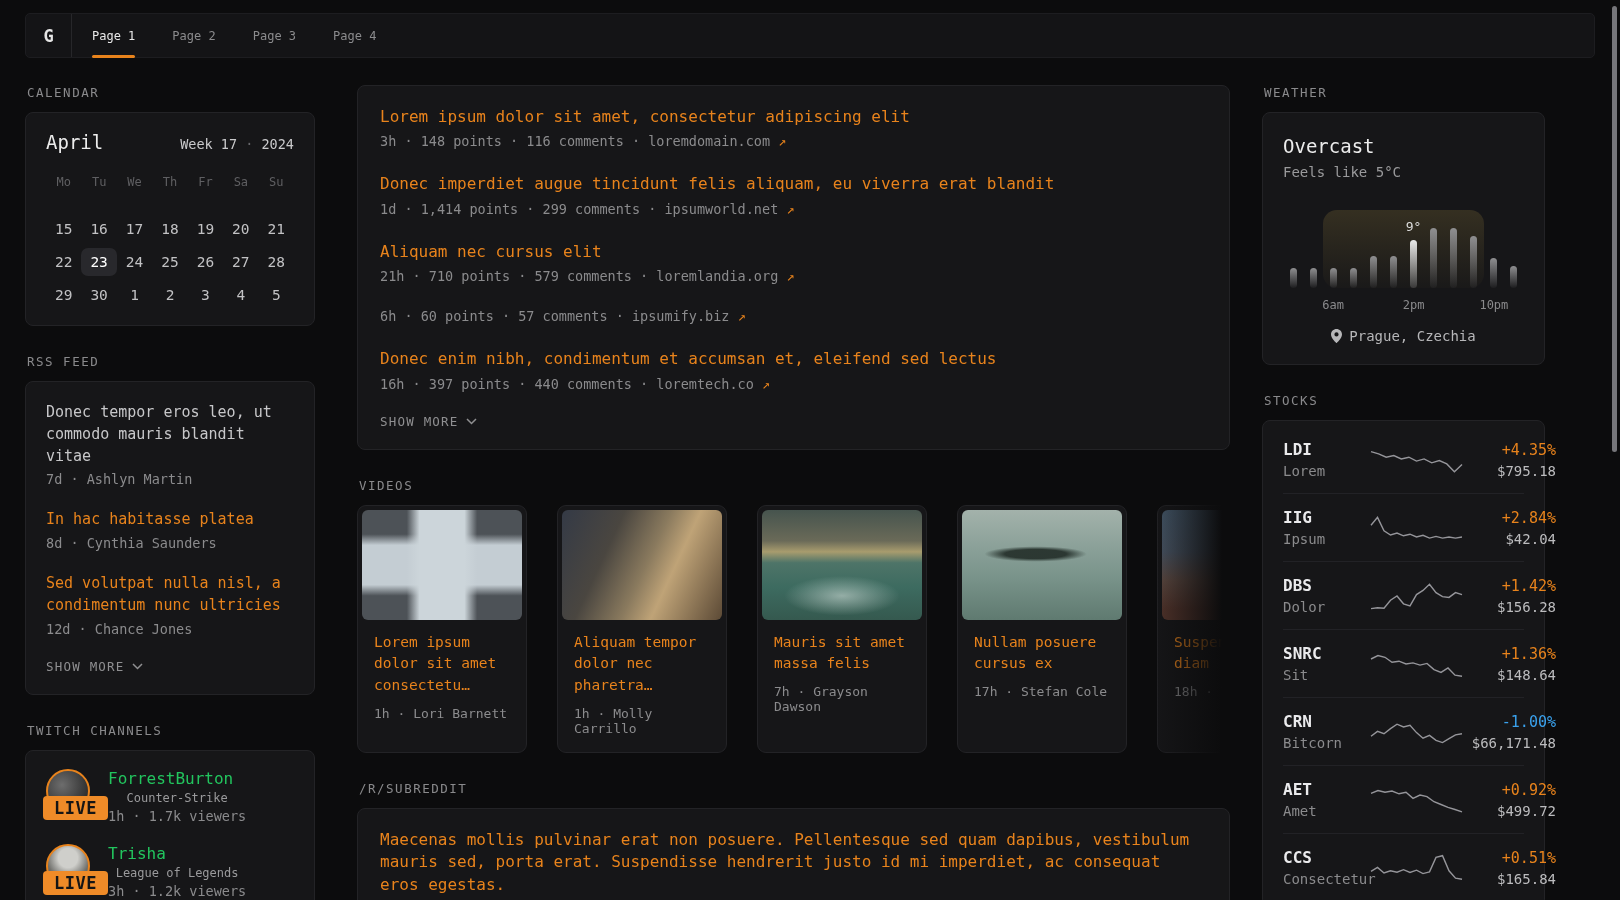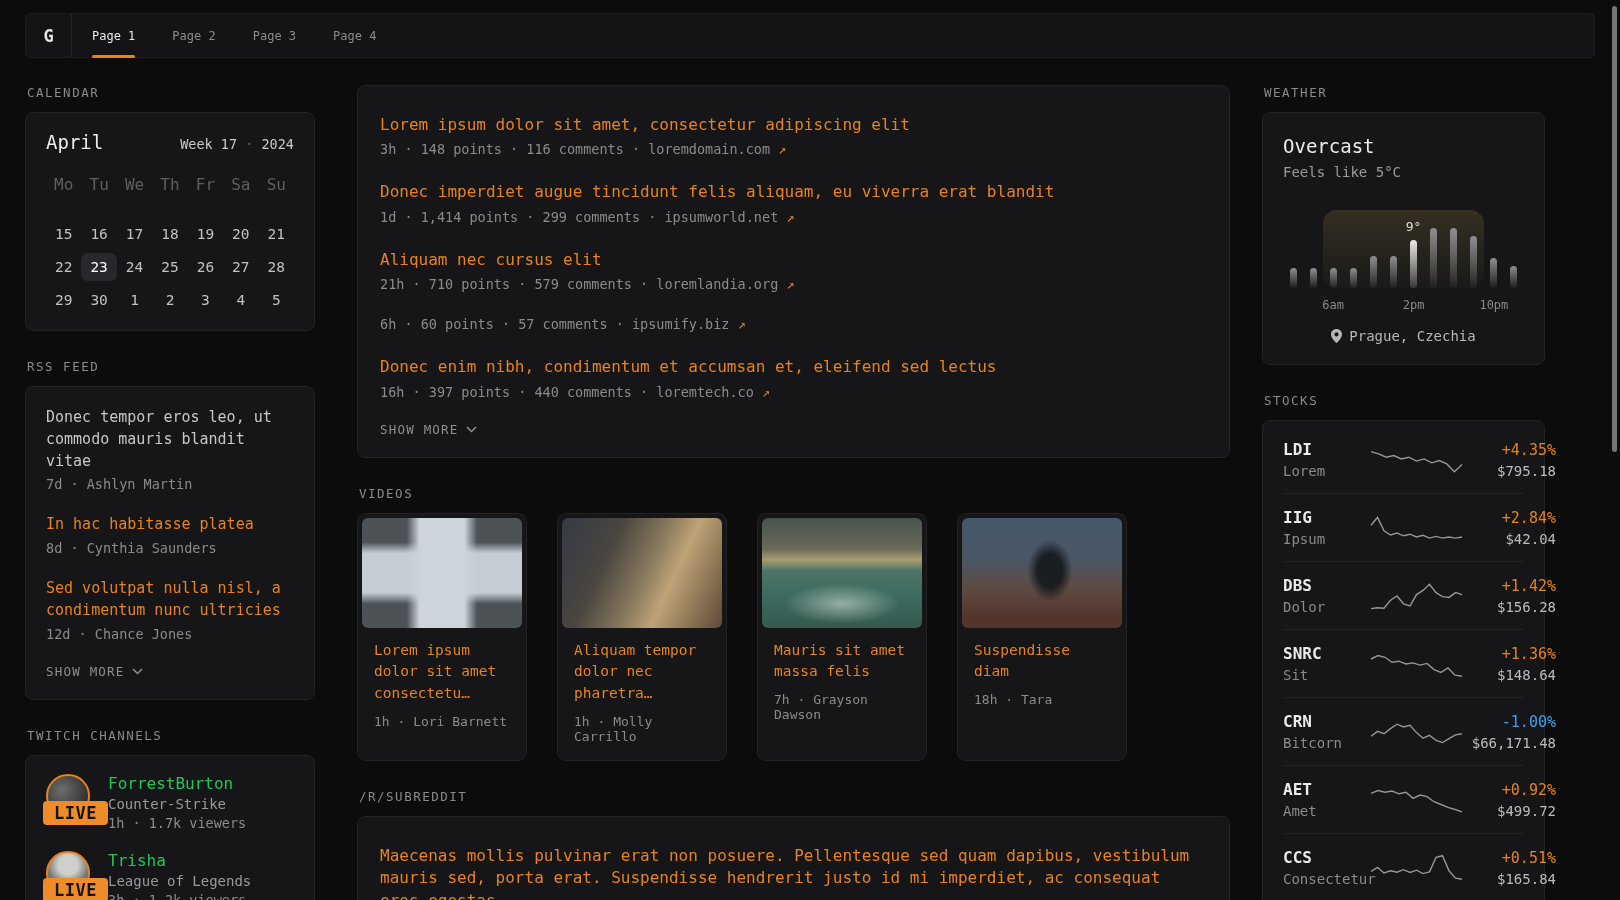--- a/index.html
+++ b/index.html
@@ -36,21 +36,21 @@
        letter-spacing:1.2px;display:flex;align-items:center;gap:7px;cursor:pointer;padding:0;margin-top:22px;}
   .chev{width:11px;height:7px;display:inline-block;}
   .chev svg{display:block;}
   
   .cal-card{padding:18px 20px 16px 20px;}
   .cal-head{display:flex;justify-content:space-between;align-items:baseline;}
   .cal-month{font-size:19px;color:#ececec;}
   .cal-week{font-size:13.5px;color:#c9c9cb;}
   .cal-week .sep{color:var(--dim);}
   .cal-grid{display:grid;grid-template-columns:repeat(7,1fr);margin-top:18px;row-gap:5px;}
-  .cal-dow{font-size:16px;color:#5f5f62;text-align:center;padding:4px 0 8px 0;}
+  .cal-dow{font-size:12px;color:#5f5f62;text-align:center;padding:4px 0 8px 0;}
   .cal-cell{font-size:14.5px;color:#c2c2c4;text-align:center;height:28px;line-height:28px;
        border-radius:7px;}
   .cal-cell.selected{background:#28282c;color:#ffffff;}
   
   .feed-item + .feed-item{margin-top:22px;}
   .feed-title{font-size:15px;line-height:1.45;color:var(--accent);cursor:pointer;}
   .feed-title.muted{color:#c7c7c9;}
   .feed-meta{font-size:13.5px;color:var(--muted);margin-top:4px;}
   
   .tw-card{padding:18px 20px;}
@@ -58,24 +58,24 @@
   .tw-row + .tw-row{margin-top:20px;}
   .tw-avwrap{position:relative;flex:none;width:46px;}
   .tw-avatar{width:44px;height:44px;border-radius:50%;border:2px solid #4a4a4e;}
   .tw-row.live .tw-avatar{border-color:var(--accent);}
   .av-forrest{background:radial-gradient(circle at 35% 35%,#6d6d6d,#2d2d2d 75%);}
   .av-trisha{background:radial-gradient(circle at 50% 30%,#cfcfcb 0 28%,#6e6e6a 62%,#3a3a38);}
   .live-badge{position:absolute;left:-3px;bottom:-7px;background:#ef8b28;color:#151515;
        font-size:17px;font-weight:bold;padding:2px 11px;border-radius:4px;letter-spacing:.5px;}
   .tw-row:not(.live) .live-badge{display:none;}
   .tw-name{font-size:16px;color:#22c55e;}
-  .tw-cat{font-size:14px;color:#9a9a9c;margin-top:3px;}
+  .tw-cat{font-size:12px;color:#9a9a9c;margin-top:3px;text-align:center;}
   .tw-meta{font-size:13.5px;color:var(--muted);margin-top:3px;}
   
-  .hn-card{padding:28px 22px 20px 22px;}
+  .hn-card{padding:20px 22px 20px 22px;}
   .hn-item + .hn-item{margin-top:24px;}
   .hn-title{font-size:16px;color:var(--accent);line-height:1.4;cursor:pointer;}
   .hn-meta{font-size:13.5px;color:var(--muted);margin-top:5px;}
   .hn-meta .arrow{color:var(--accent);}
   
   .videos-wrap{position:relative;overflow:hidden;}
   .videos-row{display:flex;gap:30px;}
   .videos-wrap::after{content:"";position:absolute;top:0;right:0;bottom:0;width:80px;
        background:linear-gradient(to right,rgba(12,12,13,0),#0c0c0d 90%);pointer-events:none;}
   .vid-card{width:170px;flex:none;background:var(--card);border:1px solid var(--border);
@@ -330,20 +330,27 @@
               </div>
             </div>
             <div class="vid-card">
               <div class="vid-thumb vt-3"></div>
               <div class="vid-body">
                 <div class="vid-title">Mauris sit amet massa felis</div>
                 <div class="vid-meta">7h · Grayson Dawson</div>
               </div>
             </div>
             <div class="vid-card">
+              <div class="vid-thumb vt-4"></div>
+              <div class="vid-body">
+                <div class="vid-title">Nullam posuere cursus ex</div>
+                <div class="vid-meta">17h · Stefan Cole</div>
+              </div>
+            </div>
+            <div class="vid-card">
               <div class="vid-thumb vt-5"></div>
               <div class="vid-body">
                 <div class="vid-title">Suspendisse diam</div>
                 <div class="vid-meta">18h · Tara</div>
               </div>
             </div>
           </div>
       </div>
     </div>
 

